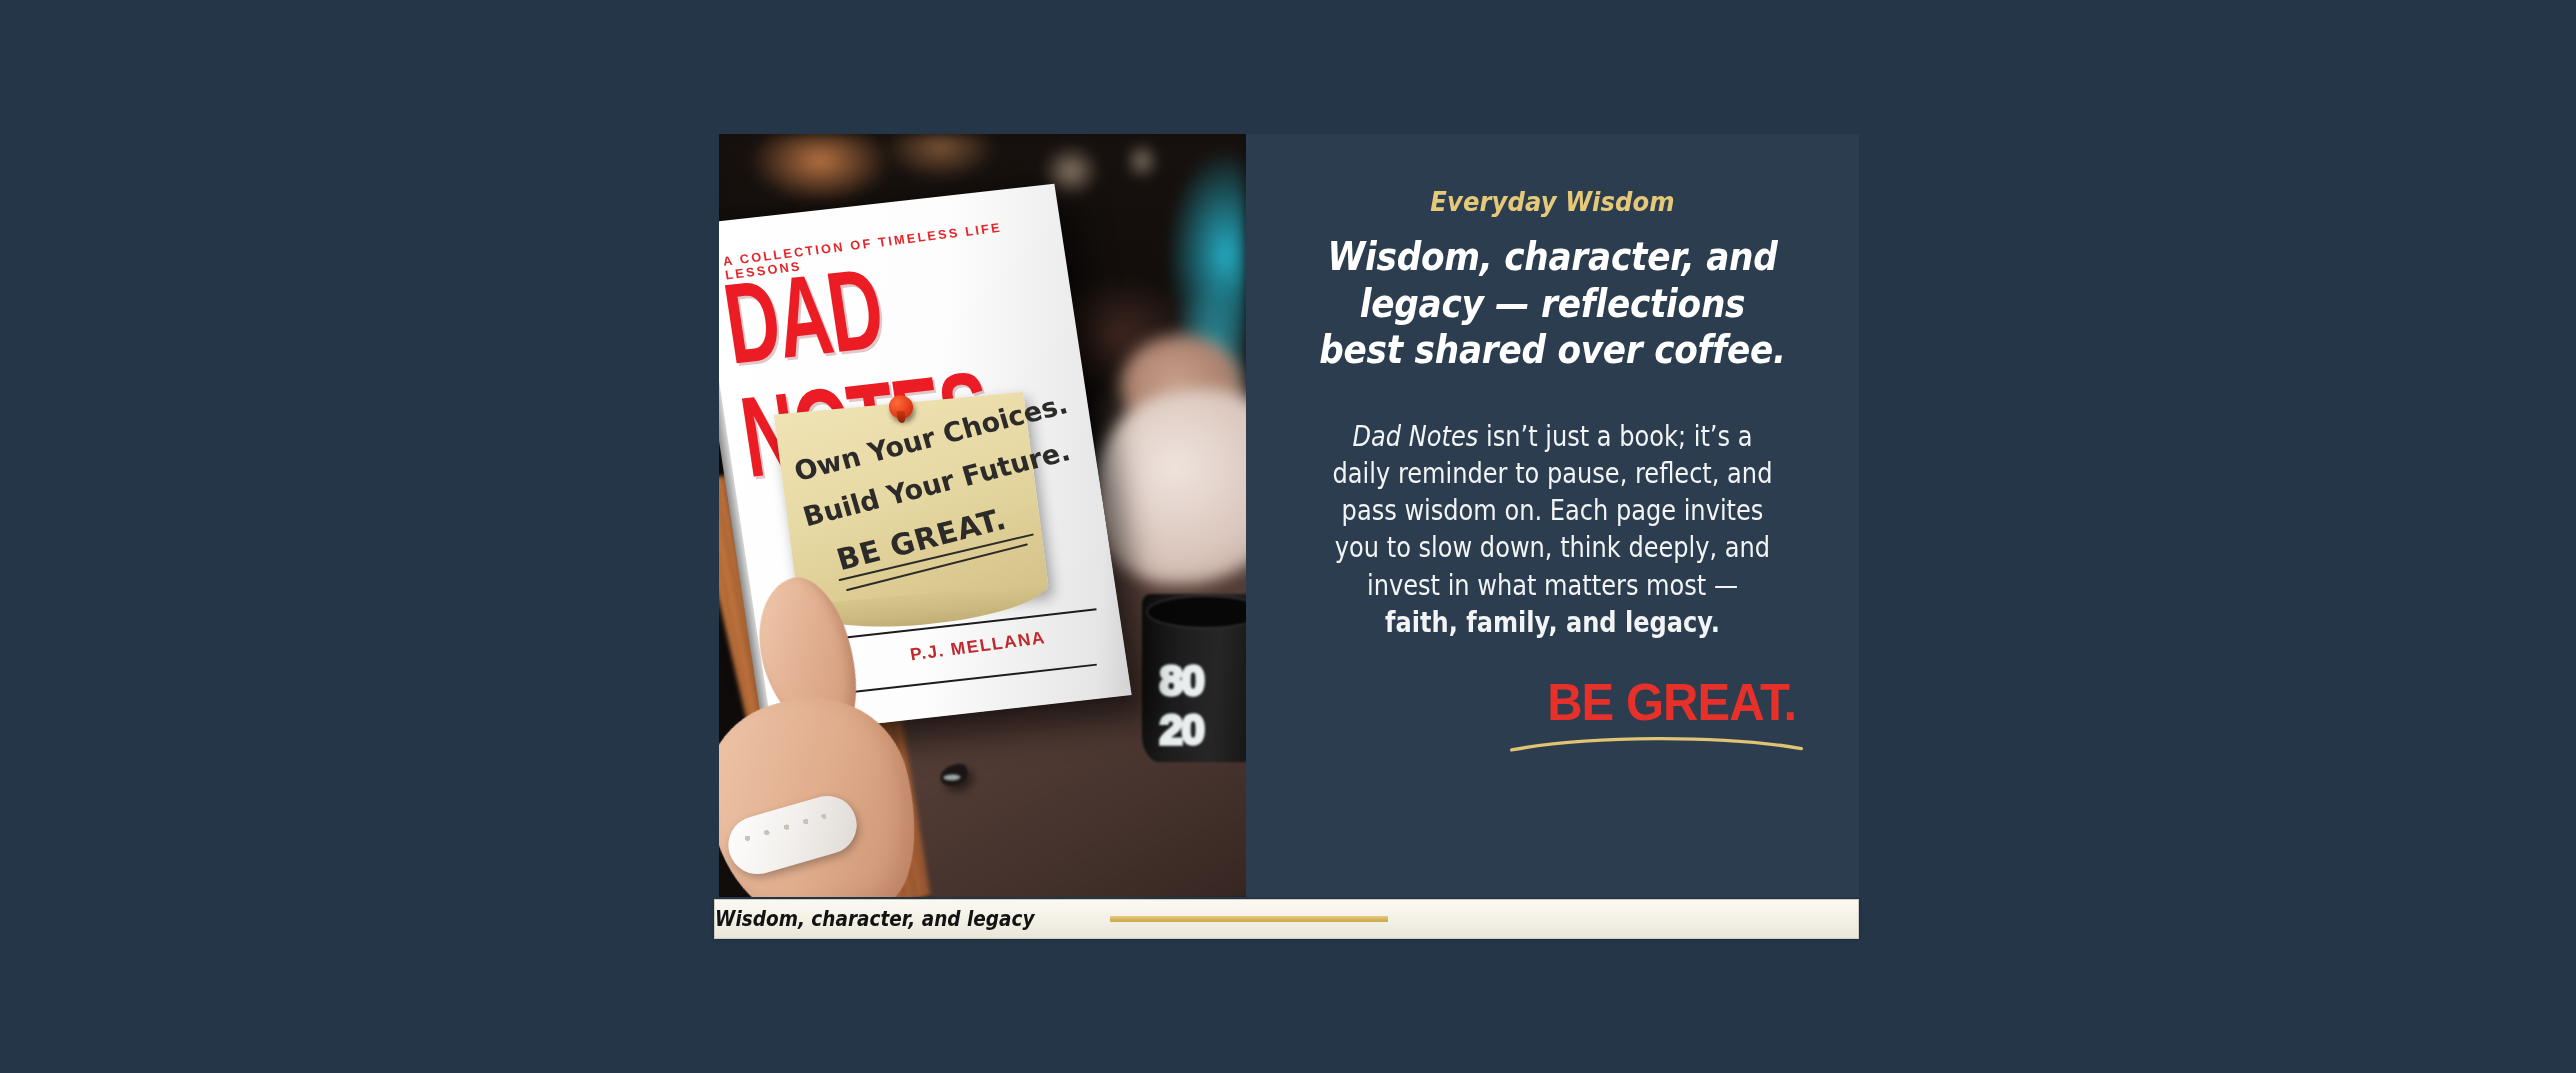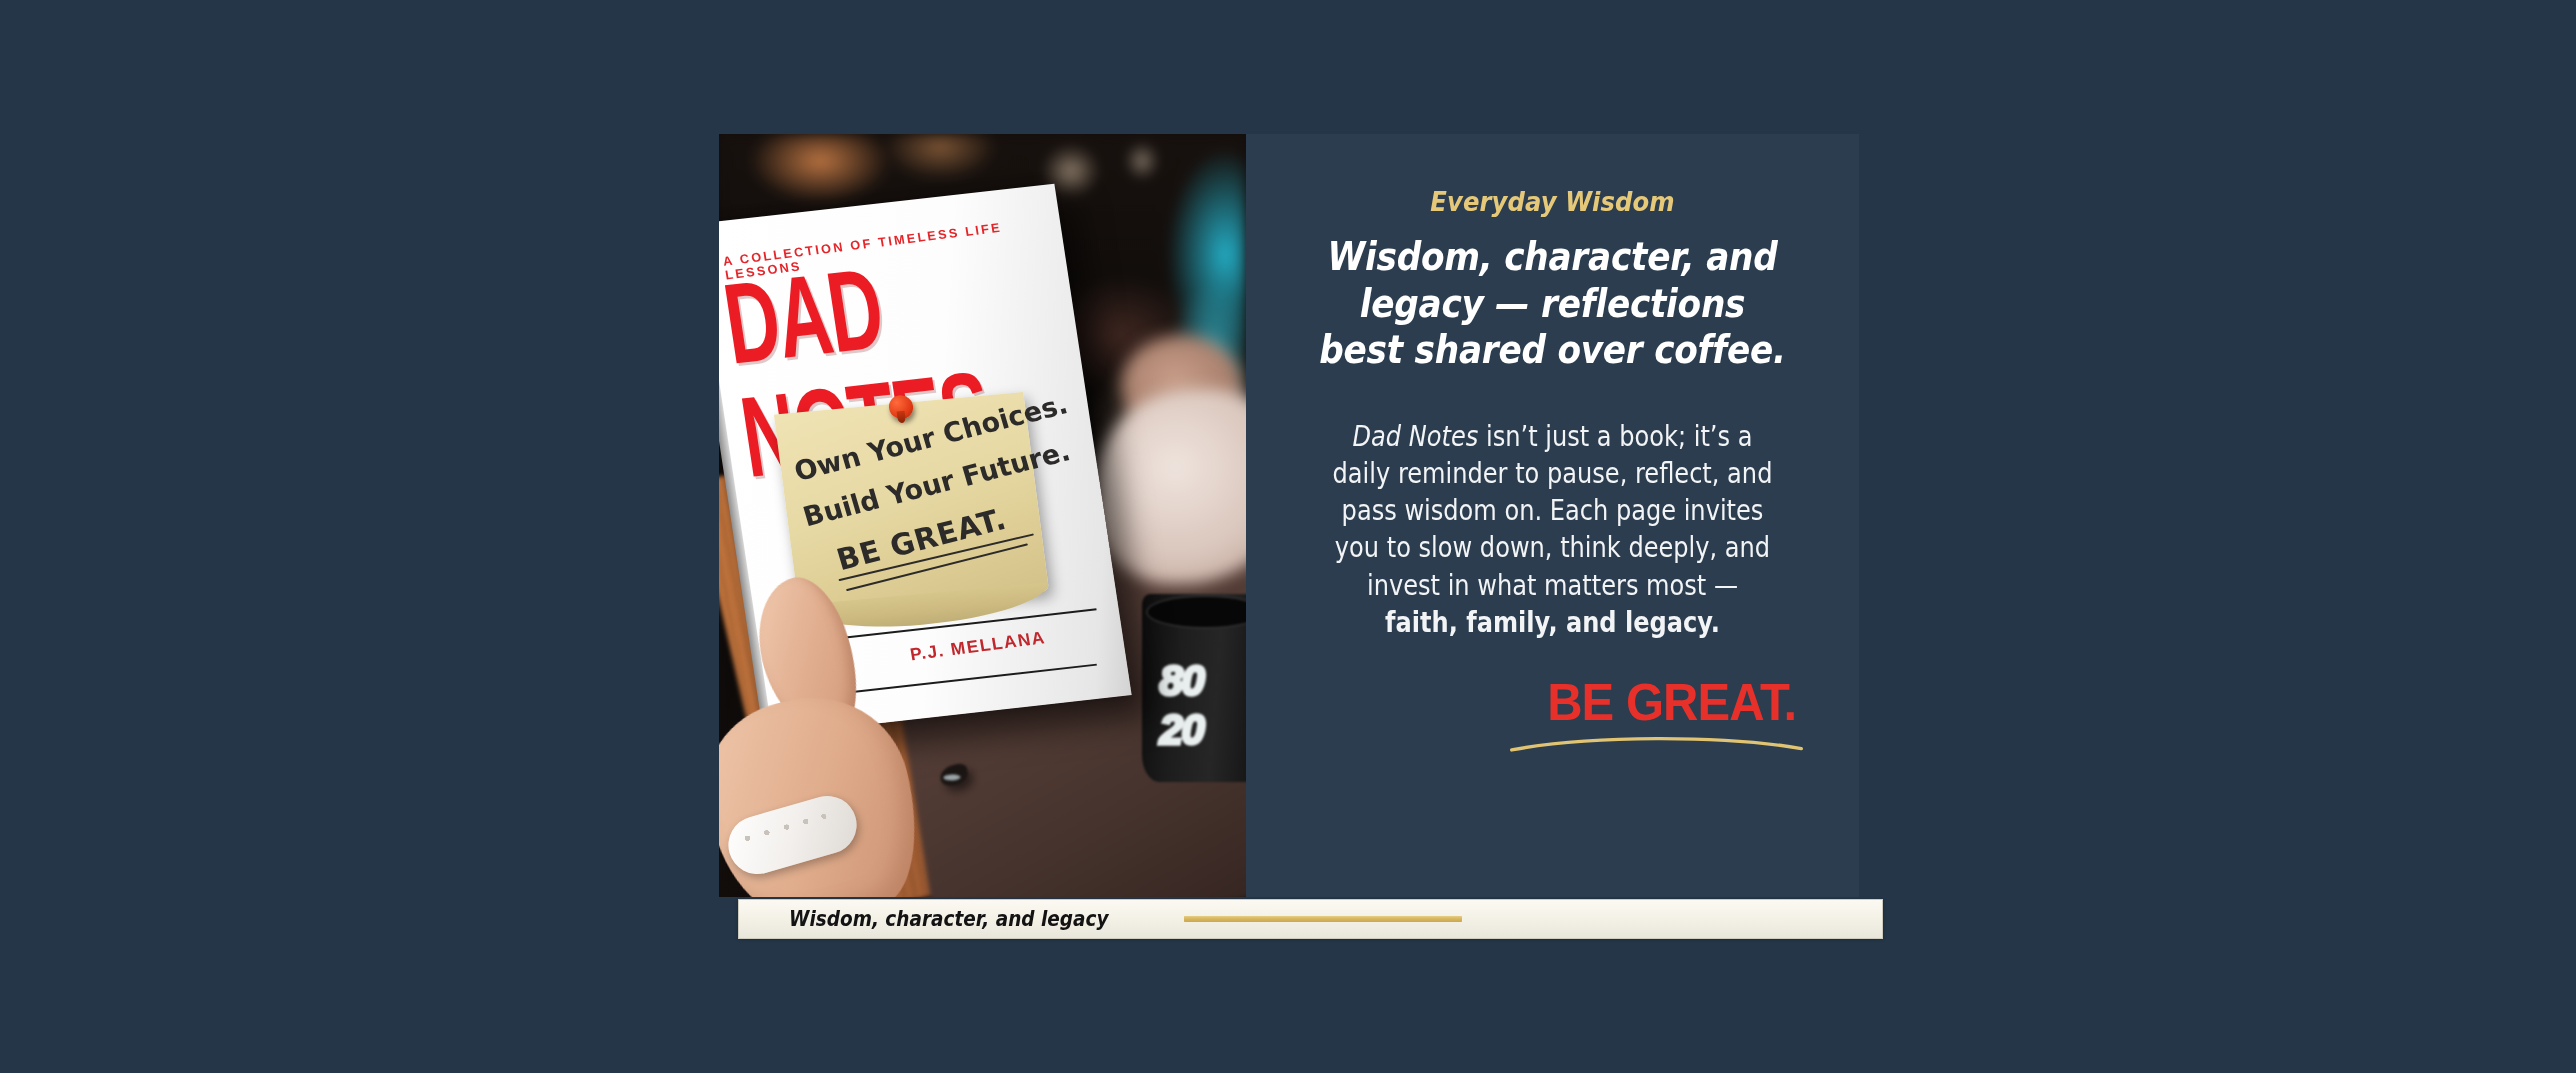--- a/index.html
+++ b/index.html
@@ -121,26 +121,25 @@
     width: 121px; height: 101px;
     background: radial-gradient(ellipse at 45% 45%, #caa08b, #9d7462 80%);
     border-radius: 50%;
     filter: blur(8px);
   }
 
   
   .mug {
     position: absolute;
     left: 423px; top: 460px;
-    width: 122px; height: 188px;
+    width: 122px; height: 168px;
     background: linear-gradient(95deg, #0d0d0d 0%, #1d1d1d 30%, #262626 60%, #101010 100%);
     border-radius: 8px 9.4px 17.4px 17.4px / 10.7px 12px 27px 27px;
     filter: blur(0.9px);
     overflow: hidden;
-    font-style: italic;
   }
   .mug::before { 
     content:"";
     position:absolute; left:4px; top:1.3px;
     width:114px; height:29.5px;
     background:#070707;
     border:2.7px solid #2e2e2e;
     border-radius:50%;
   }
   .mug-line1, .mug-line2 {
@@ -383,22 +382,20 @@
     position: absolute;
     left: 714px;
     top: 899px;
     width: 1145px;
     height: 40px;
     background: linear-gradient(180deg, #fbf9f2 0%, #f5f2e8 42%, #e9e6dc 100%);
     border: 0.7px solid #cfcbbf;
     box-shadow: 0 1.3px 3.4px rgba(0,0,0,.28);
     display: flex;
     align-items: center;
-    padding-left: 50px;
-    margin-left: 24px;
   }
   .footer-text {
     font-family: "DejaVu Sans", sans-serif;
     font-style: italic;
     font-weight: 700;
     font-size: 21px;
     color: #131313;
     transform: scaleX(.88);
     transform-origin: left center;
     white-space: nowrap;

